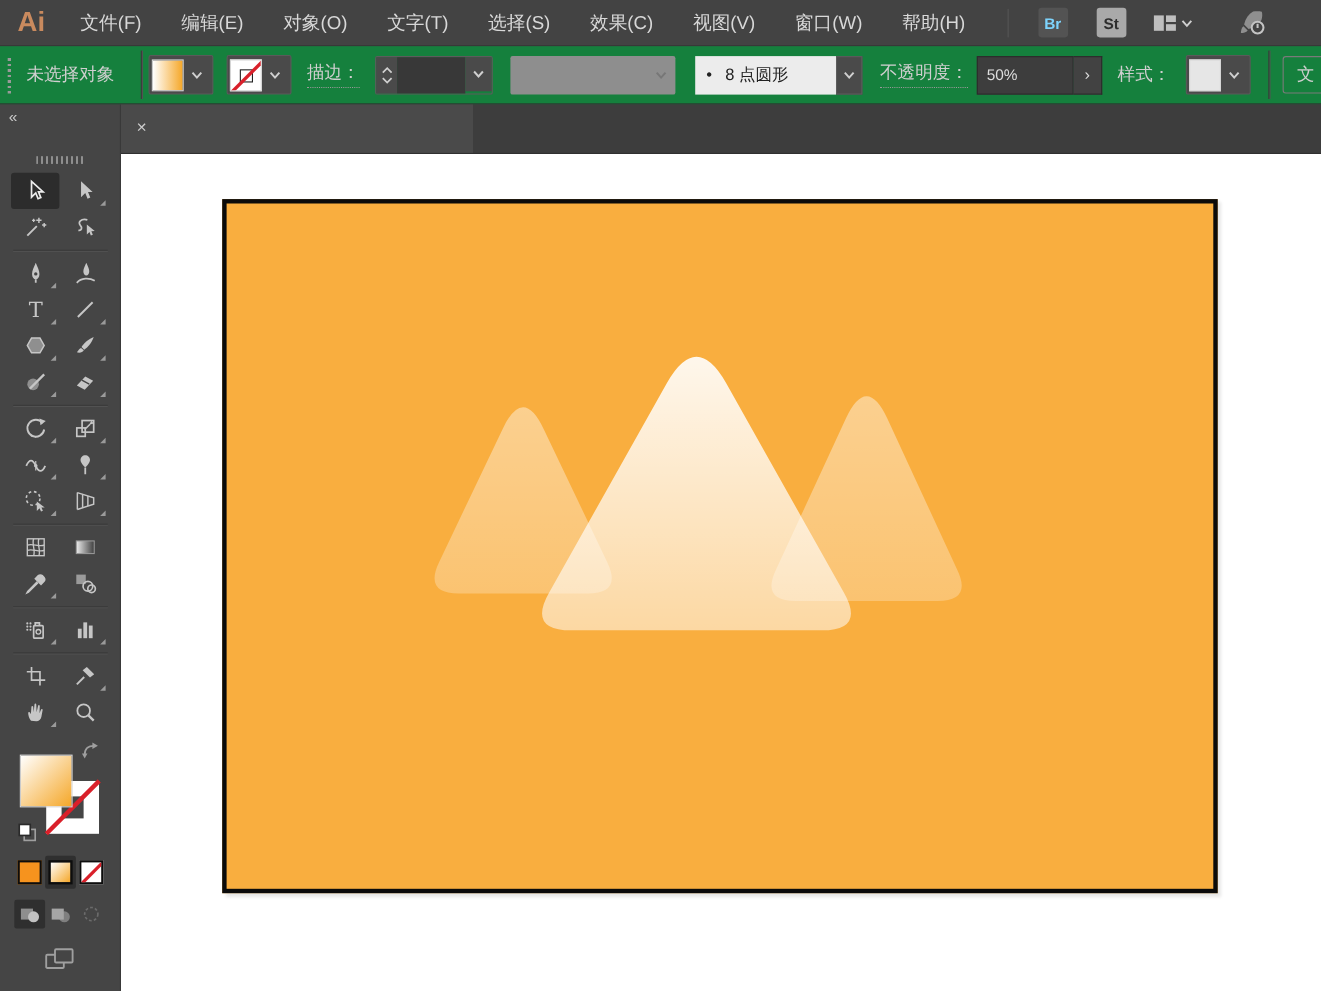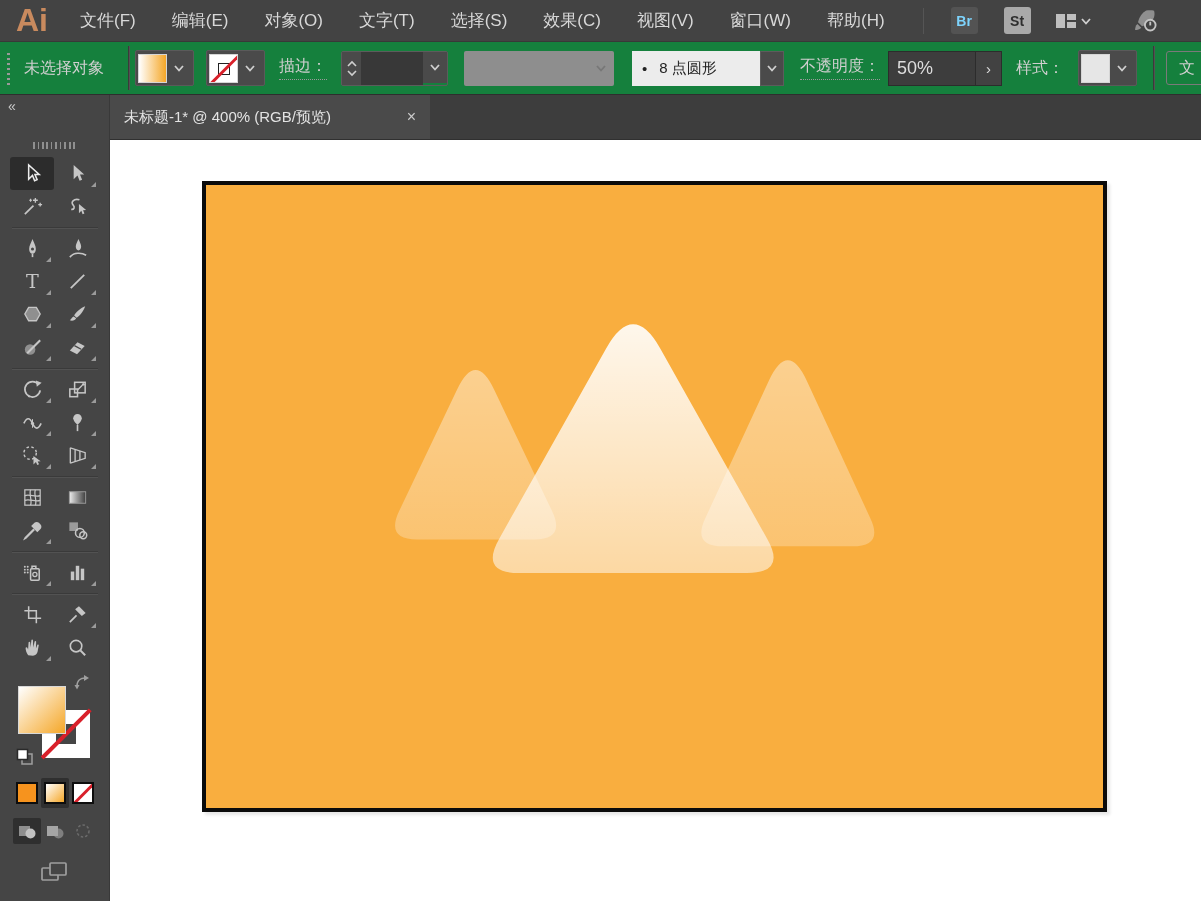--- a/index.html
+++ b/index.html
@@ -3,21 +3,21 @@
 <meta charset="utf-8">
 <style>
   * { margin:0; padding:0; box-sizing:border-box; }
   html,body { width:1201px; height:901px; overflow:hidden; background:#fff;
     font-family:"Liberation Sans","DejaVu Sans",sans-serif; }
   .app { width:1201px; height:901px; display:flex; flex-direction:column; background:#454545; }
 
   
   .menubar { height:42px; background:#434343; display:flex; align-items:center;
     border-bottom:1px solid #383838; color:#D8D8D8; font-size:17px; flex:none; }
-  .ai-logo { color:#C98A5E; font-weight:bold; font-size:32px; margin:0 14px 0 16px; letter-spacing:0; }
+  .ai-logo { color:#C98A5E; font-weight:bold; font-size:25px; margin:0 14px 0 16px; letter-spacing:0; }
   .mi { padding:0 18px; height:42px; display:flex; align-items:center; cursor:default; white-space:nowrap; }
   .mb-sep { width:1px; height:26px; background:#555; margin:0 14px 0 20px; }
   .sq-btn { width:27px; height:27px; border-radius:3px; display:flex; align-items:center; justify-content:center;
     font-size:14px; font-weight:bold; margin:0 13px; }
   .sq-btn.dim { background:#535353; color:#7dd3fc; }
   .sq-btn.lit { background:#A9A9A9; color:#2E2E2E; }
   .icon-btn { display:flex; align-items:center; margin:0 10px; }
 
   
   .controlbar { height:53px; background:#15803d; display:flex; align-items:center;
@@ -41,21 +41,21 @@
   .stepper { width:19px; background:#4A4A4A; display:flex; flex-direction:column; align-items:center; justify-content:center; gap:1px; }
   .weightfield { width:62px; background:#383838; }
   .weightgroup .chev-btn { background:#4A4A4A; }
   .dd-disabled { width:150px; height:35px; background:#8E8E8E; border-radius:2px; margin:0 10px;
     display:flex; align-items:center; justify-content:flex-end; padding-right:6px; }
   .brushgroup { display:flex; align-items:stretch; height:35px; margin:0 8px; }
   .brushfield { background:#ECECEC; color:#222; display:flex; align-items:center; width:128px;
     padding-left:10px; font-size:15px; gap:12px; }
   .brushgroup .chev-btn { background:#4A4A4A; border:1px solid #5C5C5C; height:35px; }
   .opacity-input { width:88px; height:35px; background:#3D3D3D; border:1px solid #2C2C2C; color:#DDD;
-    font-size:18px; padding-left:8px; font-family:inherit; outline:none; }
+    font-size:14px; padding-left:8px; font-family:inherit; outline:none; }
   .fwd-btn { width:26px; height:35px; background:#424242; border:1px solid #2C2C2C; border-left:none;
     color:#DDD; display:flex; align-items:center; justify-content:center; font-size:15px; }
   .docsetup { border:1px solid #7A7A7A; border-radius:3px; height:34px; min-width:46px; margin-left:12px;
     margin-right:-18px; display:flex; align-items:center; justify-content:flex-start; padding-left:12px; flex:none; }
 
   
   .tabrow { height:45px; display:flex; flex:none; }
   .sidebar-top { width:110px; flex:none; background:#454545; border-right:1px solid #393939;
     color:#C9C9C9; font-size:14px; padding:3px 0 0 8px; }
   .tabbar { flex:1; background:#3D3D3D; display:flex; border-bottom:1px solid #303030; }
@@ -222,21 +222,20 @@
     </div>
 
     <div class="vsep" style="margin-left:10px;"></div>
     <div class="docsetup">文</div>
   </div>
 
   <div class="tabrow">
     <div class="sidebar-top">«</div>
     <div class="tabbar">
       <div class="tab">
-        <span class="title">未标题-1* @ 400% (RGB/预览)</span>
         <span class="close">×</span>
       </div>
     </div>
   </div>
 
   <div class="workspace">
 
     <div class="sidebar">
       <div class="grip-h"></div>
       <div class="tool-grid">

